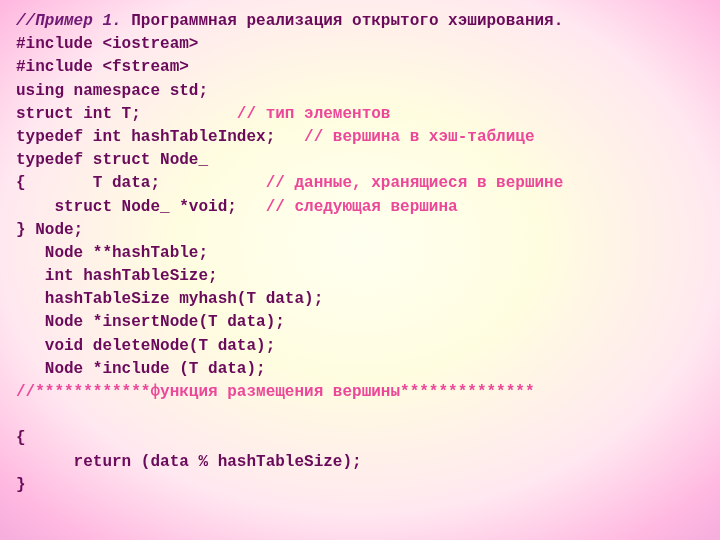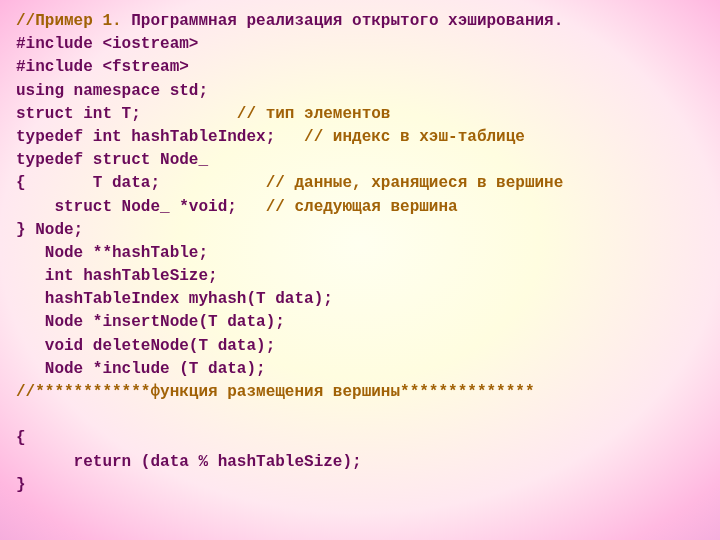--- a/index.html
+++ b/index.html
@@ -16,44 +16,45 @@
     font-weight: bold;
     line-height: 1.45;
     box-sizing: border-box;
     padding: 10px 16px;
   }
   .line {
     white-space: pre;
     color: #6a0a5a;
   }
   .green {
-    color: #a16207;
+    color: #701a75;
+    font-style: italic;
   }
   .green-upright {
-    color: #a16207;
+    color: #ec4899;
     font-style: normal;
   }
 </style>
 </head>
 <body>
 
 <div id="code">
     <div class="line"><span class="green">//Пример 1.</span><span class="line"> Программная реализация открытого хэширования.</span></div>
     <div class="line"><span class="line">#include &lt;iostream&gt;</span></div>
     <div class="line"><span class="line">#include &lt;fstream&gt;</span></div>
     <div class="line"><span class="line">using namespace std;</span></div>
     <div class="line"><span class="line">struct int T;          </span><span class="green-upright">// тип элементов</span></div>
-    <div class="line"><span class="line">typedef int hashTableIndex;   </span><span class="green-upright">// индекс в хэш-таблице</span></div>
+    <div class="line"><span class="line">typedef int hashTableIndex;   </span><span class="green-upright">// вершина в хэш-таблице</span></div>
     <div class="line"><span class="line">typedef struct Node_</span></div>
     <div class="line"><span class="line">{       T data;           </span><span class="green-upright">// данные, хранящиеся в вершине</span></div>
     <div class="line"><span class="line">    struct Node_ *void;   </span><span class="green-upright">// следующая вершина</span></div>
     <div class="line"><span class="line">} Node;</span></div>
     <div class="line"><span class="line">   Node **hashTable;</span></div>
     <div class="line"><span class="line">   int hashTableSize;</span></div>
-    <div class="line"><span class="line">   hashTableIndex myhash(T data);</span></div>
+    <div class="line"><span class="line">   hashTableSize myhash(T data);</span></div>
     <div class="line"><span class="line">   Node *insertNode(T data);</span></div>
     <div class="line"><span class="line">   void deleteNode(T data);</span></div>
     <div class="line"><span class="line">   Node *include (T data);</span></div>
     <div class="line"><span class="green-upright">//************функция размещения вершины**************</span></div>
     <div class="line"><span class="line"> </span></div>
     <div class="line"><span class="line">{</span></div>
     <div class="line"><span class="line">      return (data % hashTableSize);</span></div>
     <div class="line"><span class="line">}</span></div>
   </div>
 

